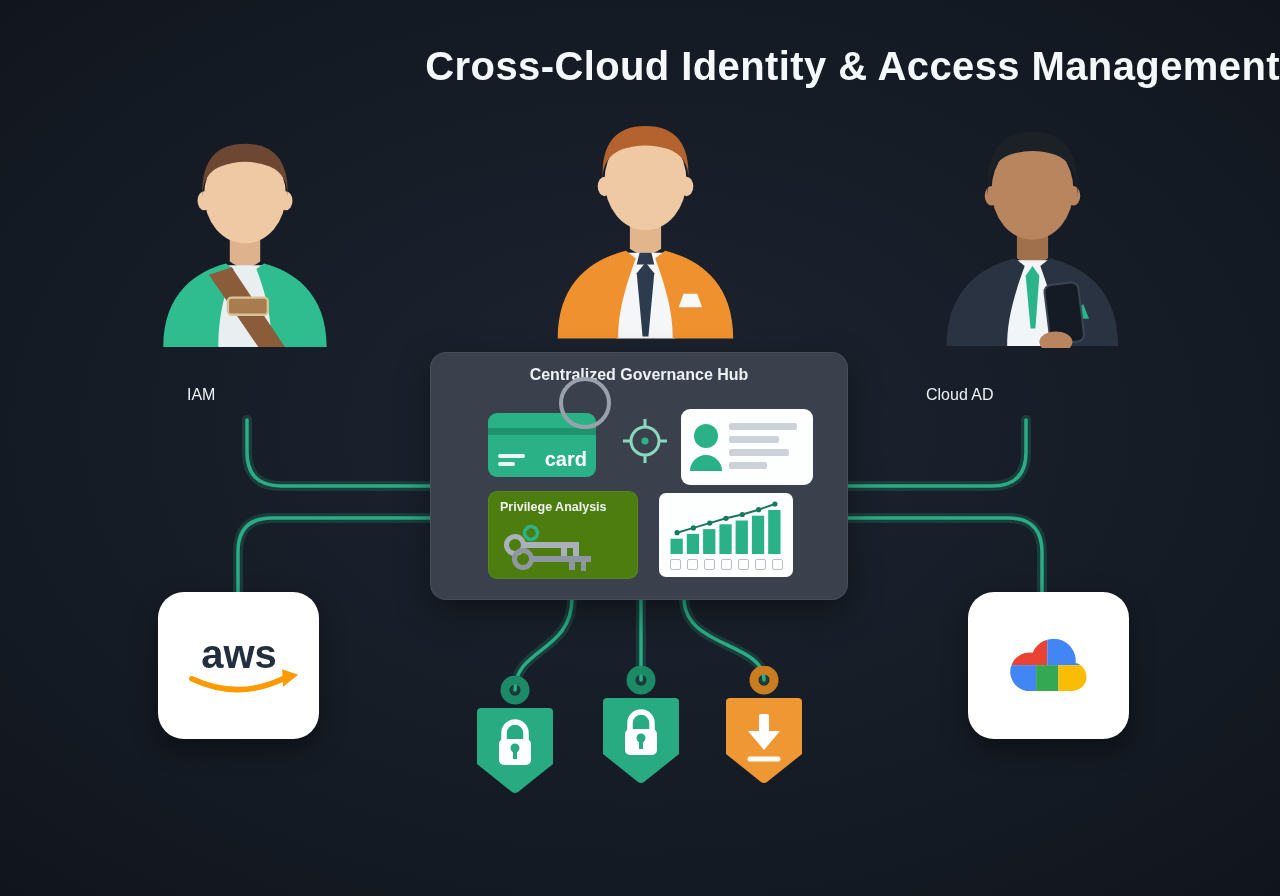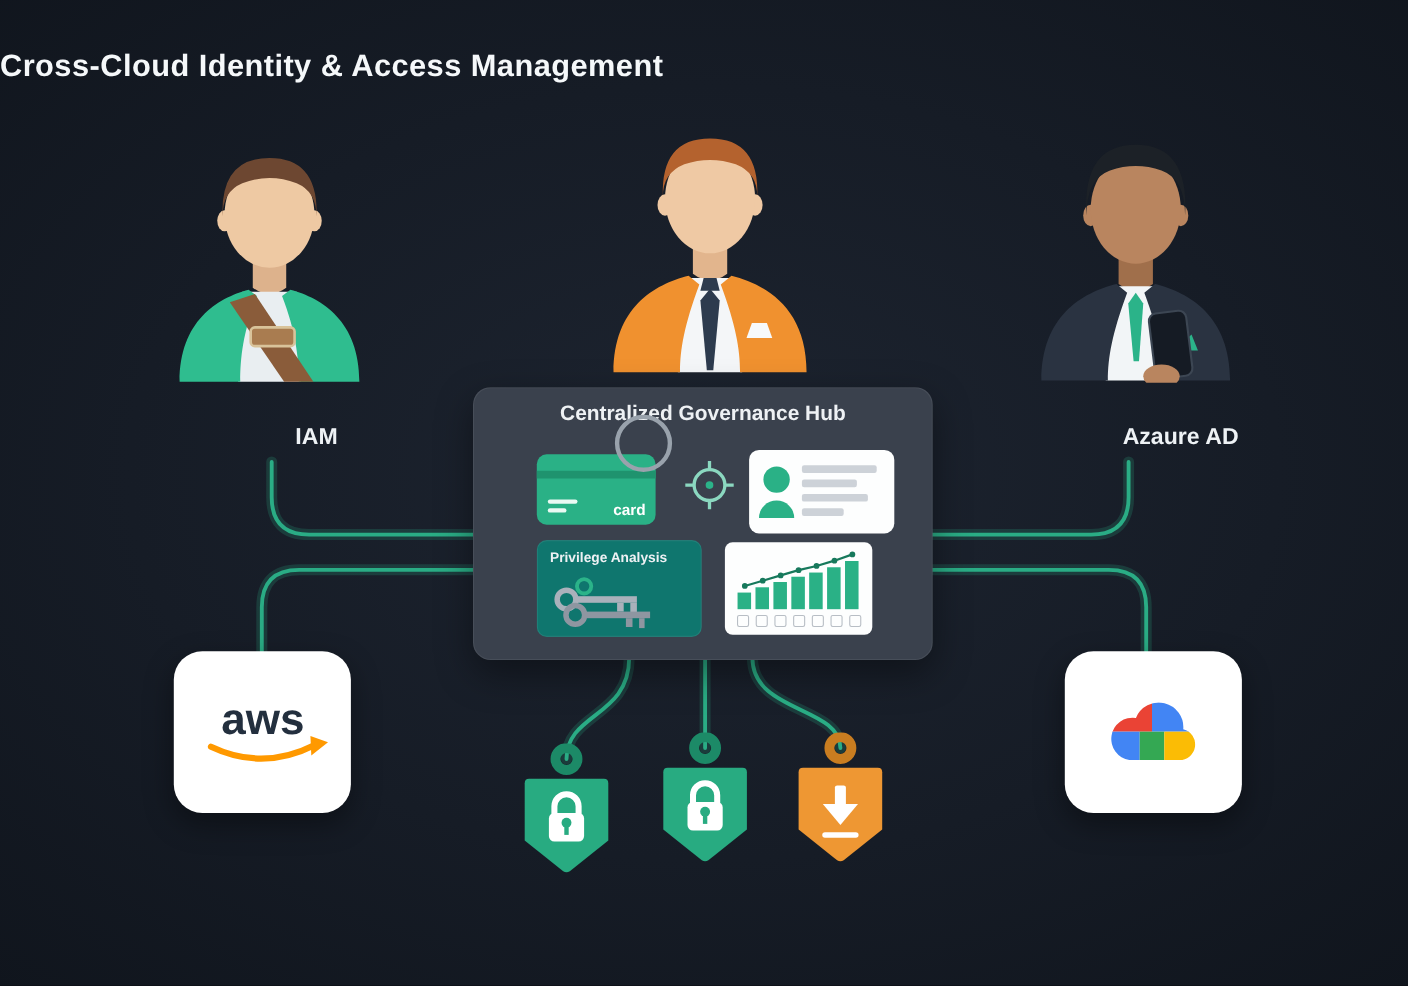--- a/index.html
+++ b/index.html
@@ -2,37 +2,37 @@
 <html><head>
 <meta charset="utf-8">
 <style>
   html,body{margin:0;padding:0;background:#0c1016;}
   #canvas{
     position:relative;width:1280px;height:896px;overflow:hidden;
     background:radial-gradient(ellipse 950px 640px at 640px 430px,#1d2430 0%,#161c26 55%,#10151d 100%);
     font-family:"Liberation Sans",sans-serif;color:#f2f5f7;
   }
   .abs{position:absolute;}
-  #title{left:0;right:0;top:44px;text-align:left;font-size:28px;font-weight:700;letter-spacing:.4px;color:#f5f8fa;}
-  .node-label{font-size:21px;font-weight:700;text-align:right;color:#eef2f5;}
+  #title{left:0;right:0;top:44px;text-align:right;font-size:40px;font-weight:700;letter-spacing:.4px;color:#f5f8fa;}
+  .node-label{font-size:16px;font-weight:400;text-align:left;color:#eef2f5;}
   #connectors{left:0;top:0;pointer-events:none;}
   
   #hub{left:430px;top:352px;width:416px;height:246px;background:#3a414d;
        border:1px solid rgba(255,255,255,.07);border-radius:16px;
        box-shadow:0 12px 34px rgba(0,0,0,.4);}
-  .hub-title{position:absolute;top:13px;left:0;right:0;text-align:center;font-size:19px;font-weight:600;color:#eef1f4;}
+  .hub-title{position:absolute;top:13px;left:0;right:0;text-align:center;font-size:16px;font-weight:600;color:#eef1f4;}
   .card{position:absolute;left:57px;top:60px;width:108px;height:64px;background:#2ab186;border-radius:9px;}
   .card .band{position:absolute;left:0;right:0;top:15px;height:7px;background:#1f936e;}
   .card .l1{position:absolute;left:10px;bottom:19px;width:27px;height:4px;background:#eafaf3;border-radius:2px;}
   .card .l2{position:absolute;left:10px;bottom:11px;width:17px;height:4px;background:#eafaf3;border-radius:2px;}
-  .card .txt{position:absolute;right:9px;bottom:6px;font-size:14px;font-weight:700;color:#fff;}
+  .card .txt{position:absolute;right:9px;bottom:6px;font-size:20px;font-weight:700;color:#fff;}
   .coin{position:absolute;left:128px;top:24px;width:44px;height:44px;border:4px solid #99a2ac;border-radius:50%;}
   .crosshair{position:absolute;left:188px;top:60px;}
   .badge{position:absolute;left:250px;top:56px;width:132px;height:76px;background:#fdfefe;border-radius:9px;}
-  .priv{position:absolute;left:57px;top:138px;width:148px;height:86px;background:#0f766e;
+  .priv{position:absolute;left:57px;top:138px;width:148px;height:86px;background:#4d7c0f;
         border:1px solid rgba(255,255,255,.08);border-radius:9px;}
   .priv .t{position:absolute;left:11px;top:8px;font-size:12.5px;font-weight:600;color:#eef1f4;}
   .priv svg{position:absolute;left:10px;top:32px;}
   .chartp{position:absolute;left:228px;top:140px;width:134px;height:84px;background:#fdfefe;border-radius:7px;}
   .bars{position:absolute;left:10px;top:5px;width:114px;height:56px;}
   .checks{position:absolute;left:11px;bottom:7px;display:flex;gap:6px;}
   .checks div{width:9px;height:9px;border:1.5px solid #b8bec5;border-radius:2px;}
   
   .white-tile{position:absolute;width:161px;height:147px;background:#ffffff;border-radius:26px;
               display:flex;align-items:center;justify-content:center;box-shadow:0 10px 26px rgba(0,0,0,.38);}
@@ -111,21 +111,21 @@
       </g>
       <ellipse cx="124" cy="236" rx="17" ry="11" fill="#b9855f"></ellipse>
       <ellipse cx="58" cy="86" rx="7" ry="10" fill="#b9855f"></ellipse>
       <ellipse cx="142" cy="86" rx="7" ry="10" fill="#b9855f"></ellipse>
       <ellipse cx="100" cy="80" rx="42" ry="51" fill="#b9855f"></ellipse>
       <path d="M54 86 Q50 20 100 20 Q150 20 146 86 Q146 52 124 44 Q100 36 76 44 Q54 52 54 86 Z" fill="#1c2127"></path>
     </svg>
   </div>
 
   <div class="node-label abs" style="left:187px;top:386px;width:120px">IAM</div>
-  <div class="node-label abs" style="left:926px;top:386px;width:200px">Azaure AD</div>
+  <div class="node-label abs" style="left:926px;top:386px;width:200px">Cloud AD</div>
 
   <div id="hub" class="abs">
     <div class="hub-title">Centralized Governance Hub</div>
 
     <div class="card">
       <div class="band"></div>
       <div class="l1"></div>
       <div class="l2"></div>
       <div class="txt">card</div>
     </div>

